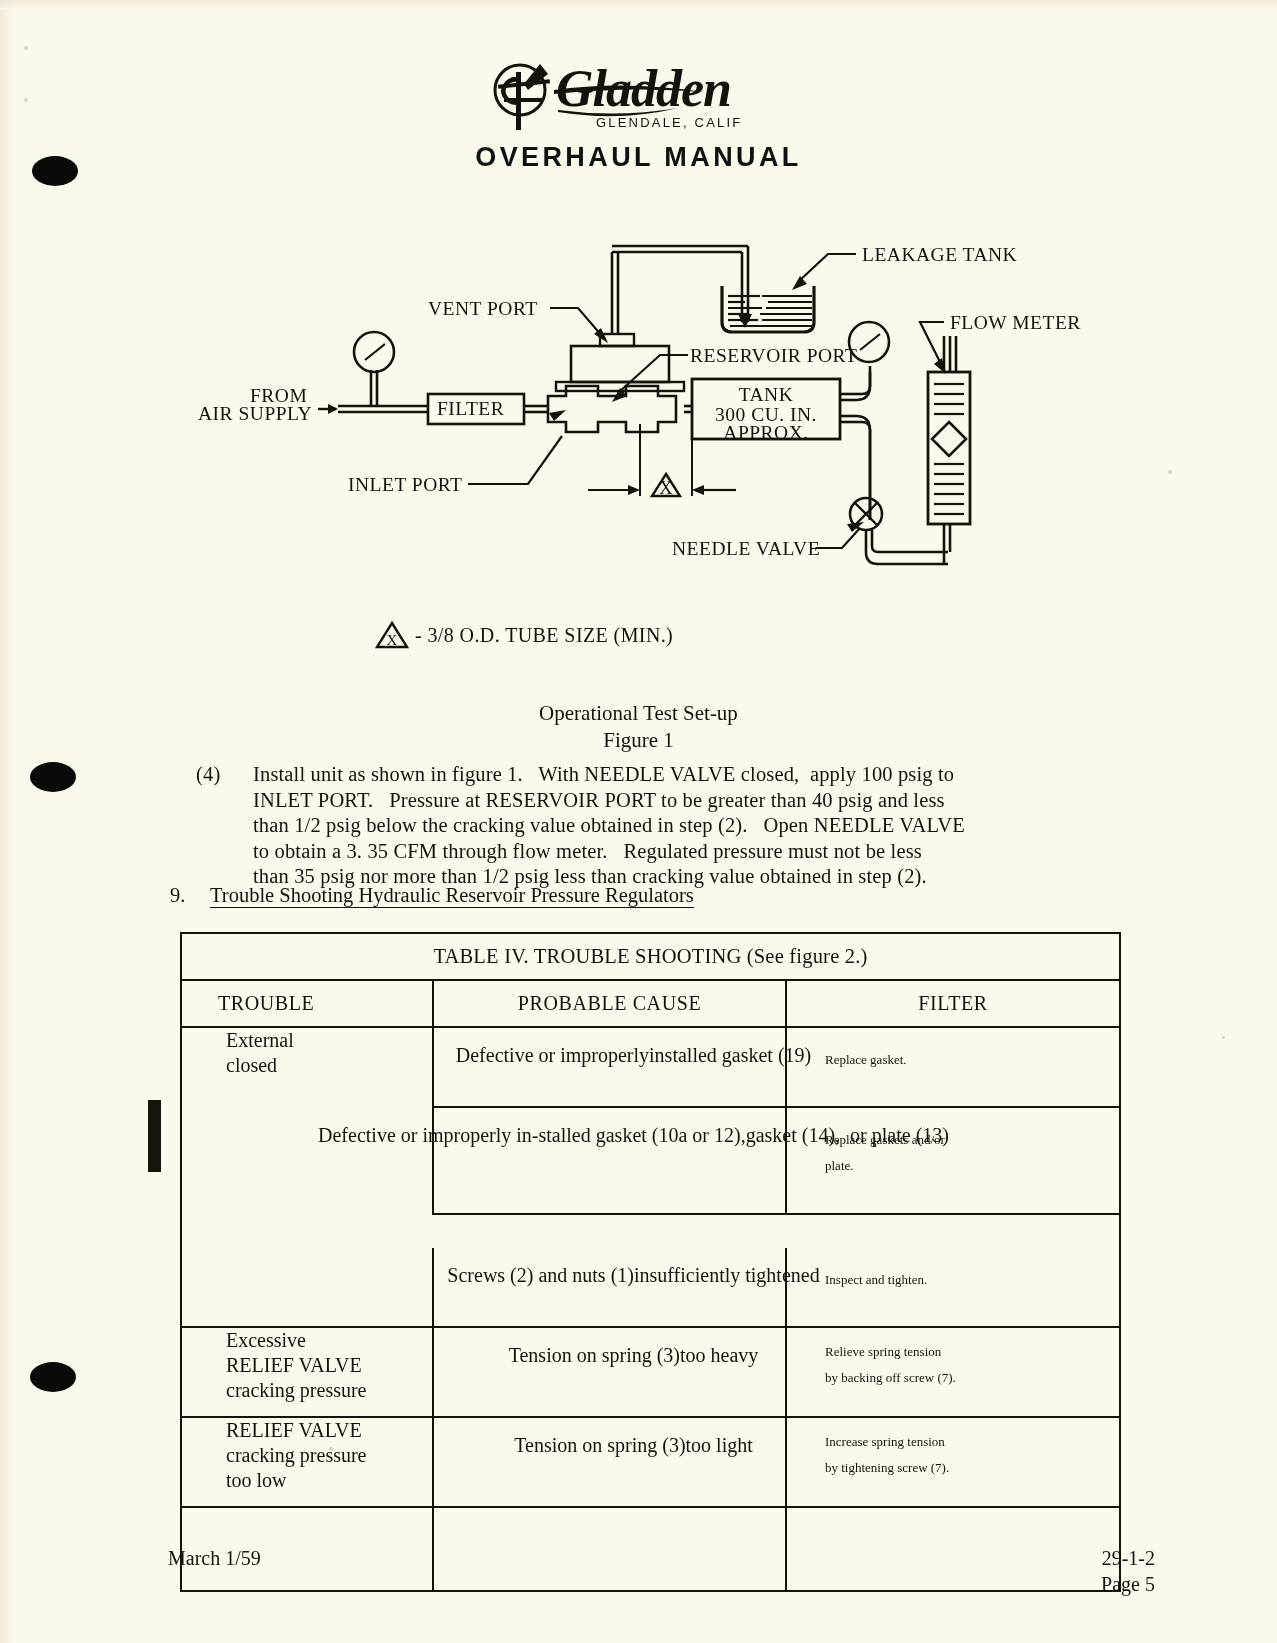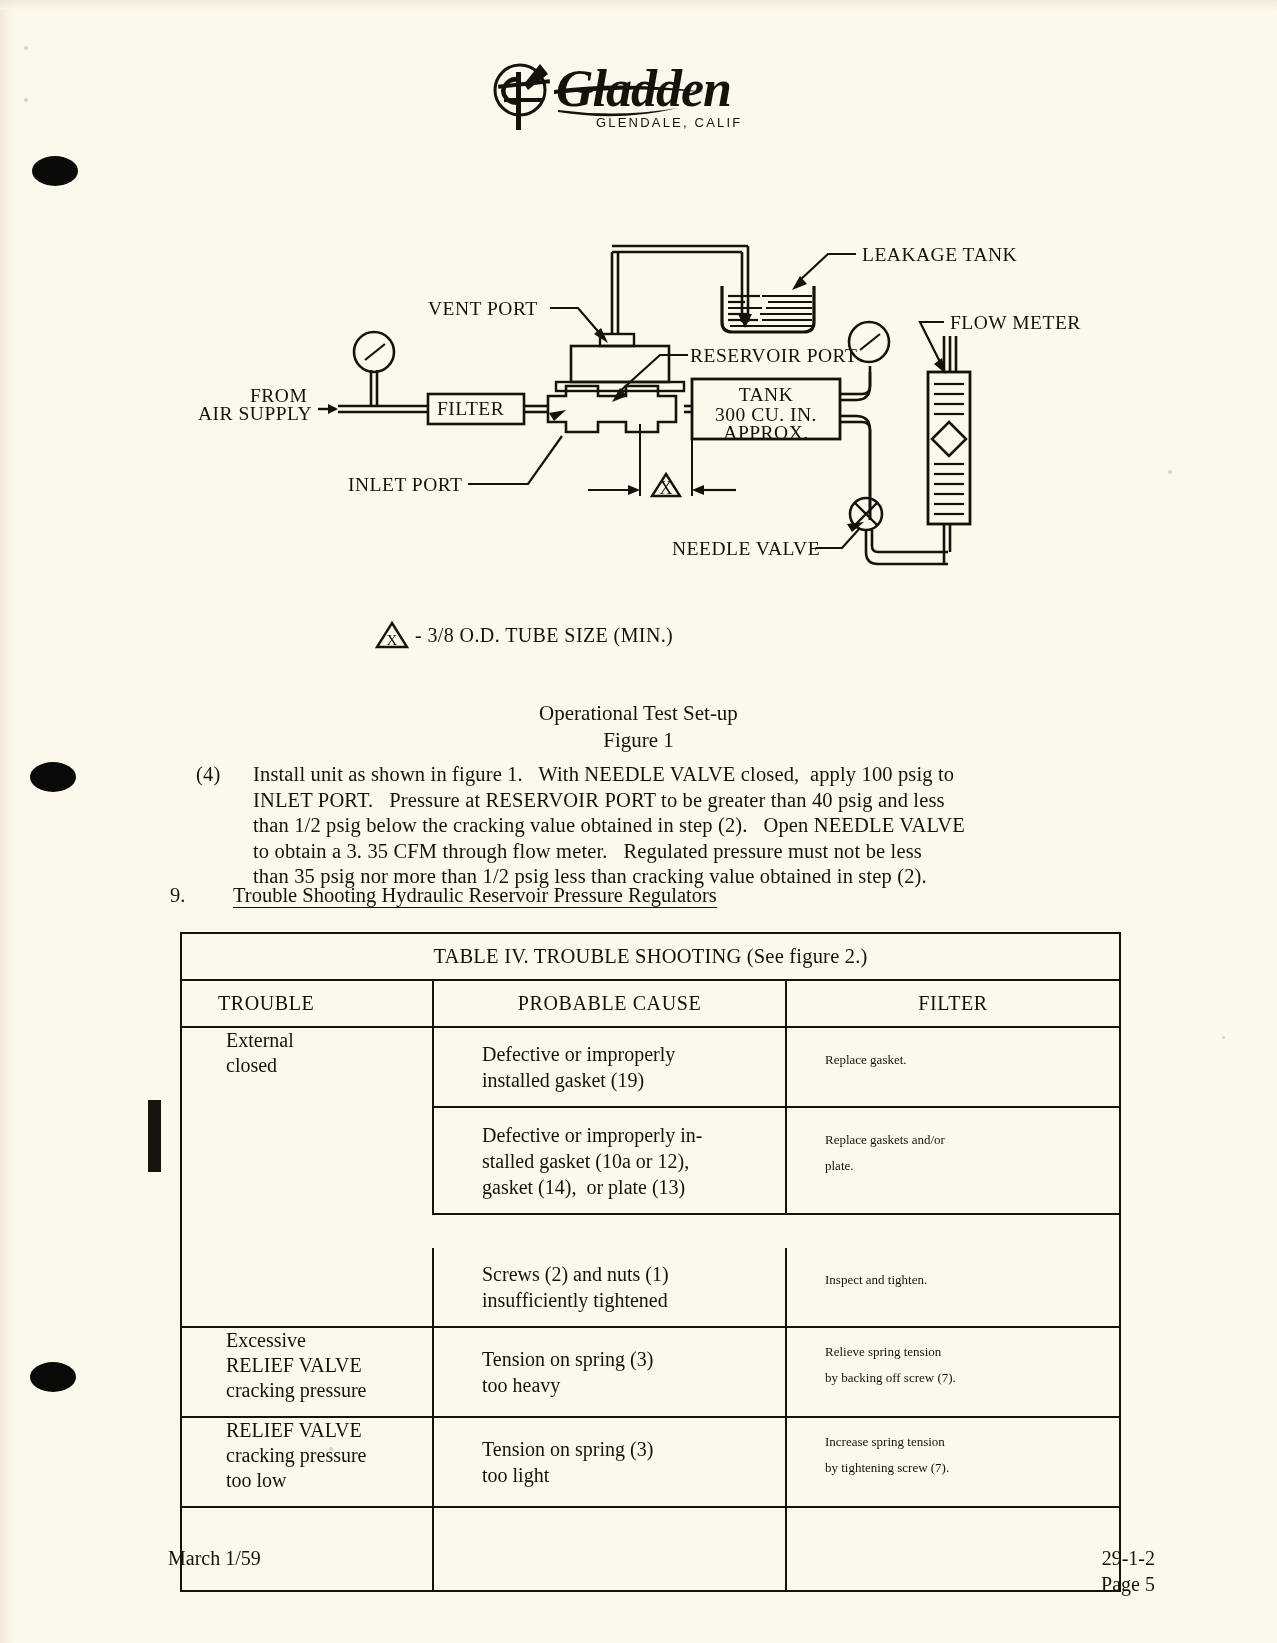--- a/index.html
+++ b/index.html
@@ -49,21 +49,21 @@
 
   
   .para{position:absolute;left:253px;top:762px;width:860px;
      font-size:20.5px;line-height:25.5px;letter-spacing:.15px;}
   .para .num{position:absolute;left:-57px;top:0;}
   .para .ln{white-space:pre;}
 
   
   .section9{position:absolute;left:170px;top:884px;font-size:20.5px;}
   .section9 .sn{position:absolute;left:0;top:0;}
-  .section9 .st{margin-left:63px;border-bottom:1.6px solid #15120c;padding-bottom:1px;}
+  .section9 .st{margin-left:40px;border-bottom:1.6px solid #15120c;padding-bottom:1px;}
 
   
   .tbl{position:absolute;left:180px;top:932px;width:941px;
      border:2.2px solid #15120c;box-sizing:border-box;}
   .tbl-title{height:45px;display:flex;align-items:center;justify-content:center;
      border-bottom:2.2px solid #15120c;font-size:20.5px;letter-spacing:.2px;}
   .tbl-head{display:flex;height:45px;border-bottom:2.2px solid #15120c;}
   .tbl-head .c{display:flex;align-items:center;justify-content:center;
      font-size:20px;letter-spacing:.6px;}
   .c1{width:250px;box-sizing:border-box;}
@@ -75,21 +75,21 @@
   .grp:last-child{border-bottom:none;}
   .grp .c1{display:flex;align-items:flex-start;padding-left:36px;font-size:20px;line-height:25px;margin-left:8px;}
   .grp .right{width:691px;box-sizing:border-box;}
   .subrow{display:flex;border-bottom:2.2px solid #15120c;}
   .subrow:last-child{border-bottom:none;}
   .subrow .cause{width:353px;box-sizing:border-box;border-left:2.2px solid #15120c;
      padding:14px 0 14px 48px;font-size:20px;line-height:26px;}
   .subrow .rem{width:334px;box-sizing:border-box;border-left:2.2px solid #15120c;
      padding:14px 0 29px 38px;font-size:13px;line-height:26px;
      display:flex;flex-direction:column;justify-content:center;}
-  .subrow .cause{display:flex;flex-direction:column;justify-content:center;}
+  .subrow .cause{display:flex;flex-direction:row;justify-content:center;}
   .nb{white-space:pre;}
 
   
   .foot-left{position:absolute;left:168px;top:1547px;font-size:20px;}
   .foot-right{position:absolute;right:122px;top:1545px;font-size:20px;text-align:right;
      line-height:26px;}
 
   
   .dg{font-family:"Liberation Serif", serif;font-size:19.5px;letter-spacing:.5px;fill:#15120c;}
   .dg-sm{font-family:"Liberation Serif", serif;font-size:18.5px;letter-spacing:.3px;fill:#15120c;}
@@ -127,20 +127,21 @@
       </g>
 
       <g fill="#15120c">
         <text x="72" y="50" font-family="'Liberation Serif', serif" font-size="52" font-style="italic" font-weight="bold" letter-spacing="-1">Gladden</text>
         <path d="M70,34 q70,-10 150,2 q-72,-6 -150,2 z"></path>
         <path d="M74,54 q60,8 120,-2 q-58,14 -120,4 z"></path>
       </g>
       <text x="112" y="71" font-family="'Liberation Sans', sans-serif" font-size="13" letter-spacing="2.2" fill="#15120c">GLENDALE, CALIF</text>
     </svg>
   </div>
+  <div class="overhaul">OVERHAUL MANUAL</div>
 </div>
 
 <div class="figure">
 <svg width="1277" height="360" viewBox="0 0 1277 360">
   <g stroke="#15120c" fill="none" stroke-width="2.6">
 
     <line x1="338" y1="182" x2="428" y2="182"></line>
     <line x1="338" y1="188" x2="428" y2="188"></line>
 
     <rect x="428" y="170" width="96" height="30" stroke-width="2.6"></rect>

